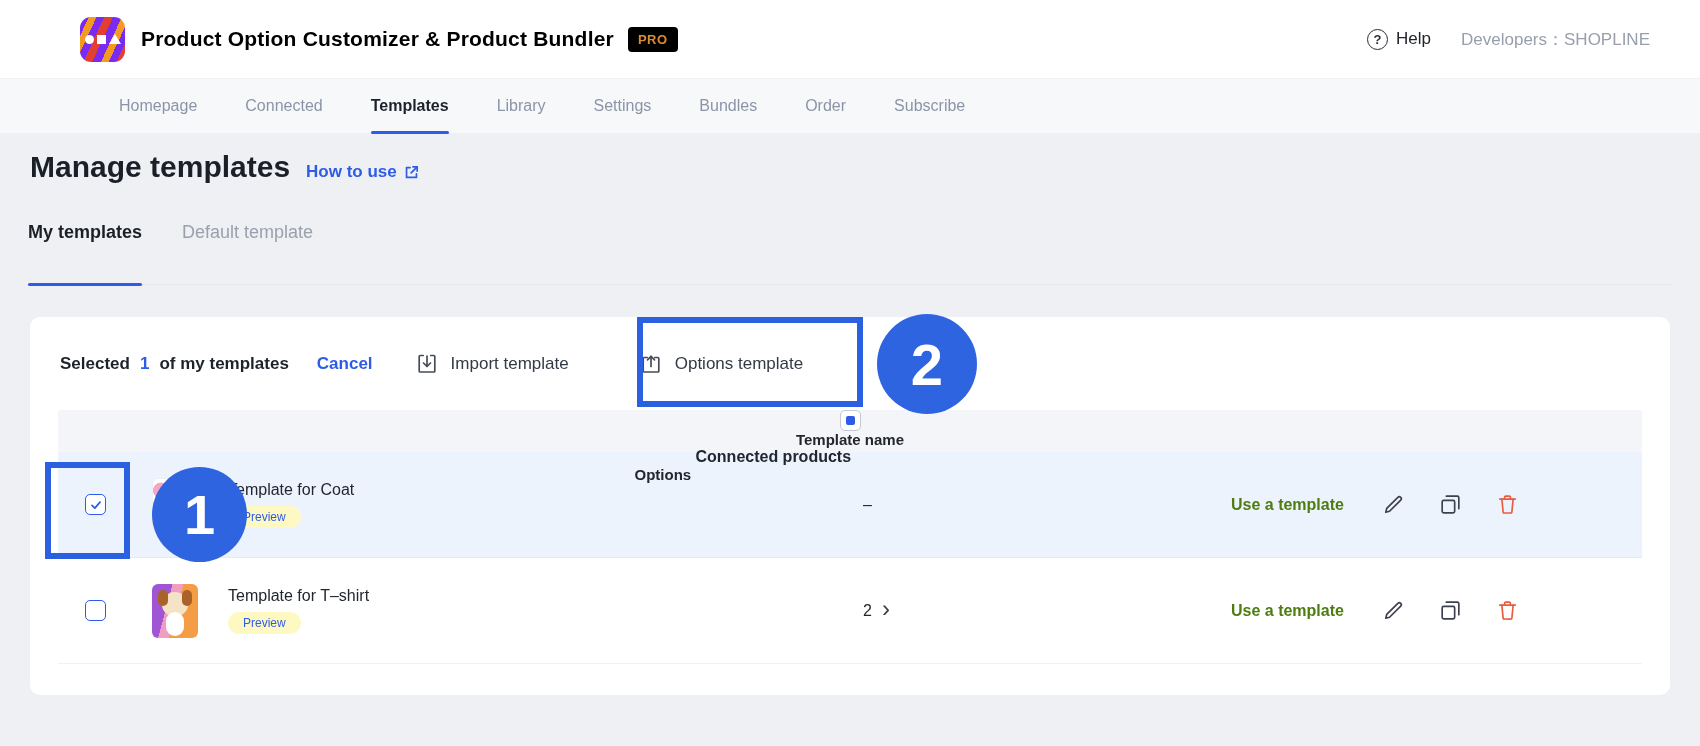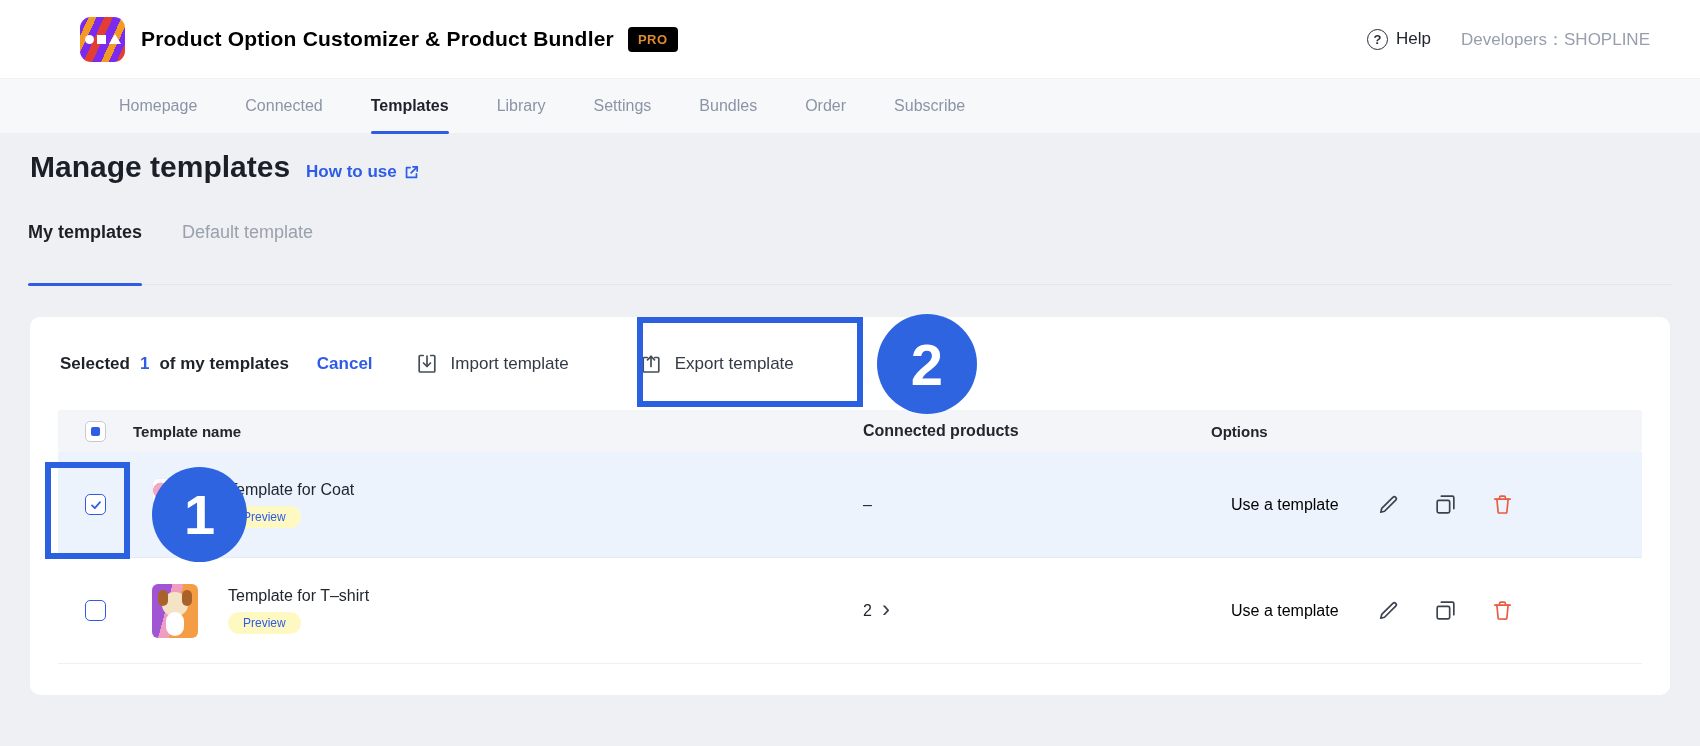--- a/index.html
+++ b/index.html
@@ -61,21 +61,21 @@
   .action-bar{position:absolute;left:30px;top:0;height:93px;display:flex;align-items:center;}
   .sel-text{font-size:17px;font-weight:bold;color:#1e222b;}
   .sel-count{font-size:17px;font-weight:bold;color:#2e5ce6;margin:0 10px;}
   .cancel-link{font-size:17px;font-weight:bold;color:#2e5ce6;margin-left:28px;cursor:pointer;}
   .io-btn{display:flex;align-items:center;gap:12px;font-size:17px;color:#343a45;cursor:pointer;}
   .io-btn svg{width:24px;height:24px;stroke:#464d58;}
   .import-btn{margin-left:42px;}
   .export-btn{margin-left:70px;}
   
   .tbl{position:absolute;left:28px;top:93px;width:1584px;}
-  .tbl-head{height:42px;background:#f4f5f8;border-radius:3px;display:flex;align-items:center;font-size:15px;font-weight:bold;color:#23262e;}
+  .tbl-head{height:42px;background:#f4f5f8;border-radius:3px;display:flex;align-items:center;font-size:15px;font-weight:bold;color:#23262e;flex-direction:column;}
   .tbl-row{height:106px;display:flex;align-items:center;border-bottom:1px solid #eef0f3;background:#fff;}
   .tbl-row.selected{background:#edf3fd;border-bottom-color:#e2ebf8;}
   .c-check{width:75px;display:flex;justify-content:center;}
   .c-name{flex:1;display:flex;align-items:center;}
   .c-connected{width:351px;padding-left:3px;display:flex;align-items:center;gap:10px;font-size:16px;color:#22262e;margin-left:36px;}
   .c-options{width:431px;display:flex;align-items:center;}
   .checkbox{width:21px;height:21px;border-radius:5px;background:#fff;border:1.6px solid #2e5ce6;display:flex;align-items:center;justify-content:center;cursor:pointer;}
   .checkbox.header-cb{border-color:#c4c9d3;}
   .cb-inner-square{width:9px;height:9px;background:#2e5ce6;border-radius:2px;}
   .checkbox svg{width:14px;height:14px;}
@@ -85,21 +85,21 @@
       linear-gradient(140deg, transparent 42%, #3a3f4a 43%, #3a3f4a 47%, transparent 48%),
       linear-gradient(115deg, transparent 55%, #6d7480 56%, #6d7480 59%, transparent 60%),
       #ffffff;}
   .thumb-tshirt{background:linear-gradient(105deg,#a055d4 0 34%,#ef9ec2 34% 52%,#f59d45 52% 100%);border:none;}
   .thumb-tshirt::before{content:"";position:absolute;left:10px;top:8px;width:26px;height:24px;border-radius:50% 50% 46% 46%;background:#f4e3c4;}
   .thumb-tshirt::after{content:"";position:absolute;left:6px;top:6px;width:10px;height:16px;border-radius:8px;background:#a9622a;box-shadow:24px 0 0 #a9622a, 12px 26px 0 4px #ffffff;}
   .name-block{display:flex;flex-direction:column;gap:7px;}
   .tpl-name{font-size:16px;color:#22262e;font-weight:500;}
   .preview-pill{align-self:flex-start;background:#fef9c3;color:#2e5ce6;font-size:12px;padding:4px 15px;border-radius:13px;cursor:pointer;}
   .conn-chevron{font-size:24px;line-height:16px;color:#3a3f49;cursor:pointer;font-weight:500;padding-bottom:4px;}
-  .use-link{font-size:16px;font-weight:normal;color:#000000;margin-left:20px;margin-right:36px;cursor:pointer;}
+  .use-link{font-size:16px;font-weight:bold;color:#4d7c0f;margin-left:20px;margin-right:36px;cursor:pointer;}
   .row-icons{display:flex;align-items:center;gap:30px;}
   .icon-btn{width:27px;height:27px;cursor:pointer;display:flex;align-items:center;justify-content:center;}
   .icon-btn svg{width:25px;height:25px;stroke:#3c424d;fill:none;}
   .icon-btn.danger svg{stroke:#e85c41;}
   
   .ann-box{position:absolute;border:6px solid #2b60e0;z-index:40;}
   .ann-box-checkbox{left:45px;top:462px;width:85px;height:97px;}
   .ann-box-export{left:637px;top:317px;width:226px;height:90px;}
   .ann-circle{position:absolute;background:#2f64e1;border-radius:50%;display:flex;align-items:center;justify-content:center;color:#fff;font-weight:bold;z-index:50;}
   .ann-circle-1{left:152px;top:467px;width:95px;height:95px;font-size:56px;}
@@ -172,21 +172,21 @@
         </svg>
         <span>Import template</span>
       </div>
 
       <div class="io-btn export-btn">
         <svg viewBox="0 0 24 24" fill="none" stroke-width="1.7" stroke-linecap="round" stroke-linejoin="round">
           <path d="M8.2 5.5 H5.2 a1 1 0 0 0 -1 1 V19 a1 1 0 0 0 1 1 H18.8 a1 1 0 0 0 1 -1 V6.5 a1 1 0 0 0 -1 -1 H15.8"></path>
           <path d="M12 14.5 V4.3"></path>
             <path d="M8.5 7.8 L12 4.3 L15.5 7.8"></path>
         </svg>
-        <span>Export template</span>
+        <span>Options template</span>
       </div>
     </div>
 
     <div class="tbl">
 
       <div class="tbl-head">
         <div class="c-check">
           <span class="checkbox header-cb">
             <span class="cb-inner-square"></span>
           </span>

